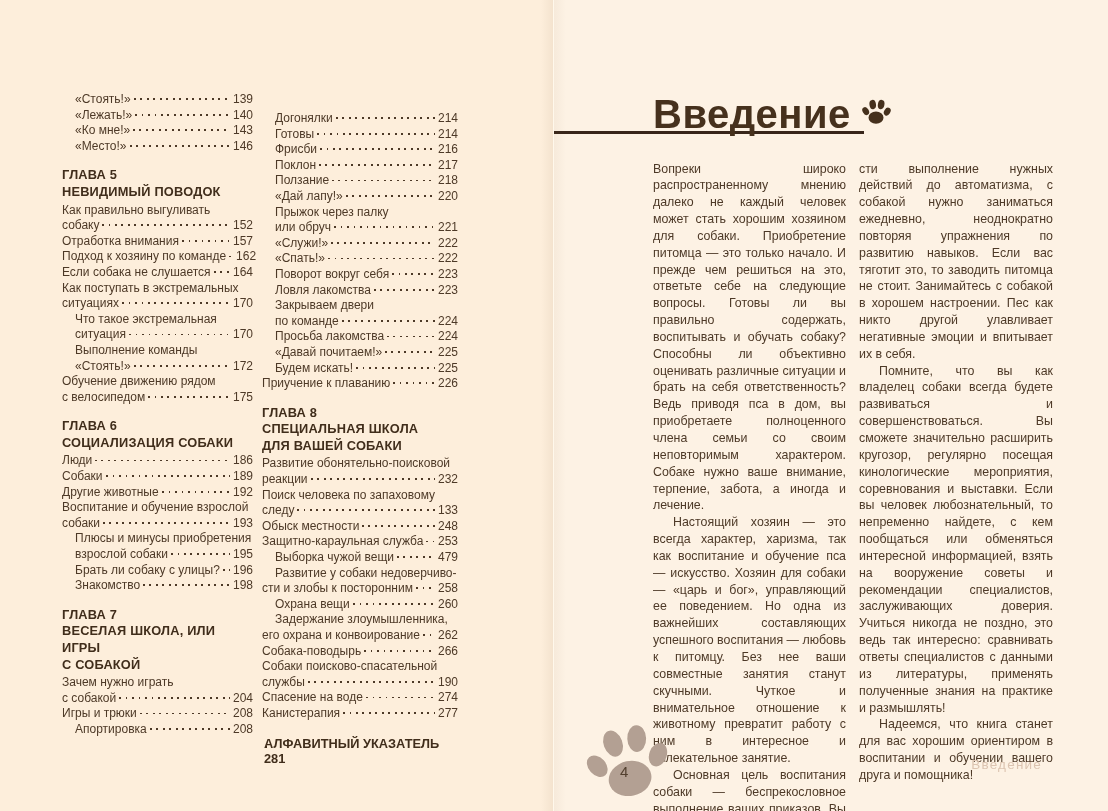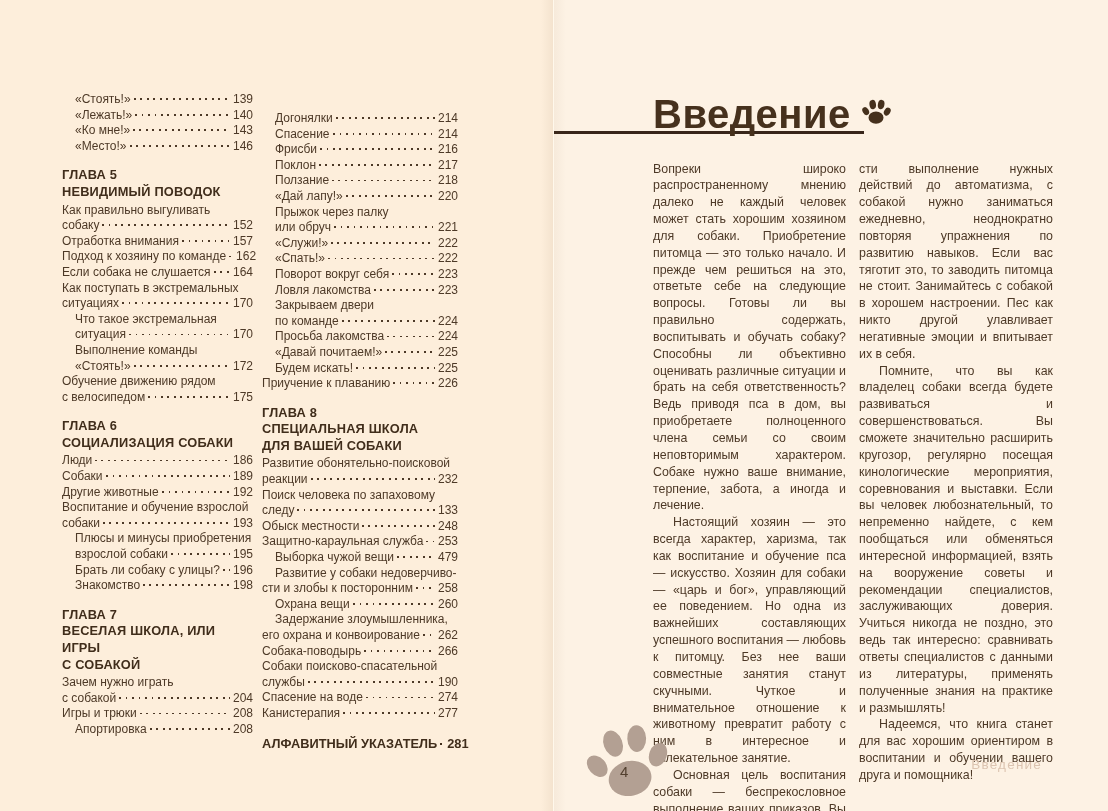--- a/index.html
+++ b/index.html
@@ -21,21 +21,21 @@
   .tcol{width:191px;margin-right:9px;}
   .tcol.c2{width:196px;margin-right:0;margin-top:19px;}
   .trow{display:flex;align-items:baseline;}
   .ttext{white-space:nowrap;flex:0 1 auto;}
   .leader{flex:1 1 auto;min-width:6px;position:relative;margin:0 2px;}
   .leader::after{content:'';position:absolute;left:1px;right:1px;bottom:3px;height:1.8px;
     background-image:repeating-linear-gradient(to right, currentColor 0 1.8px, transparent 1.8px 6.5px);}
   .tpage{flex:0 0 auto;}
   .ind1{padding-left:13px;}
   .chapter{font-weight:bold;color:var(--heading);margin-top:13px;margin-bottom:2px;font-size:12.8px;line-height:16.6px;letter-spacing:.2px;}
-  .bold{font-weight:bold;color:var(--heading);font-size:12.8px;}
+  .bold{font-weight:bold;color:var(--heading);font-size:12.8px;flex-direction:column;}
   .mt{margin-top:14px;}
 
   
   .rp-head{height:131px;display:flex;align-items:flex-end;padding-left:99px;box-sizing:border-box;}
   .rp-title{margin:0;font-size:40px;font-weight:bold;color:var(--title);letter-spacing:.5px;line-height:.82;}
   .head-paw{margin:0 0 1px 10px;color:var(--title);flex:0 0 auto;}
   .rp-rule{width:310px;height:2.5px;background:var(--rule);}
   .rp-body{display:flex;padding:27px 0 0 99px;}
   .icol{width:193px;margin-right:13px;color:var(--text);font-size:12.4px;line-height:16.85px;text-align:justify;}
   .icol.c2{width:194px;margin-right:0;}
@@ -204,21 +204,21 @@
             <span class="tpage">208</span>
           </div>
         </div>
       <div class="tcol c2">
           <div class="trow ind1">
             <span class="ttext">Догонялки</span>
             <span class="leader"></span>
             <span class="tpage">214</span>
           </div>
           <div class="trow ind1">
-            <span class="ttext">Спасение</span>
+            <span class="ttext">Готовы</span>
             <span class="leader"></span>
             <span class="tpage">214</span>
           </div>
           <div class="trow ind1">
             <span class="ttext">Фрисби</span>
             <span class="leader"></span>
             <span class="tpage">216</span>
           </div>
           <div class="trow ind1">
             <span class="ttext">Поклон</span>

